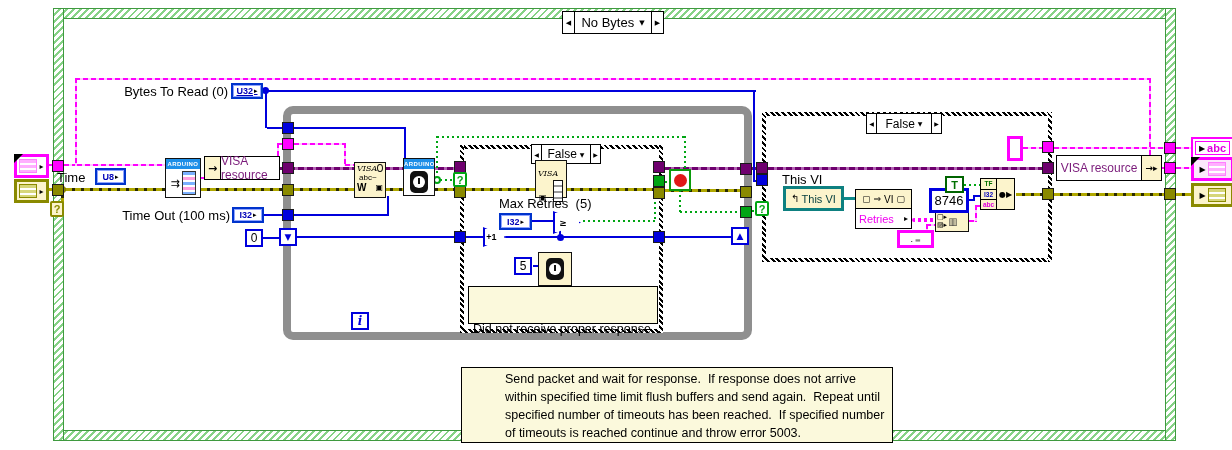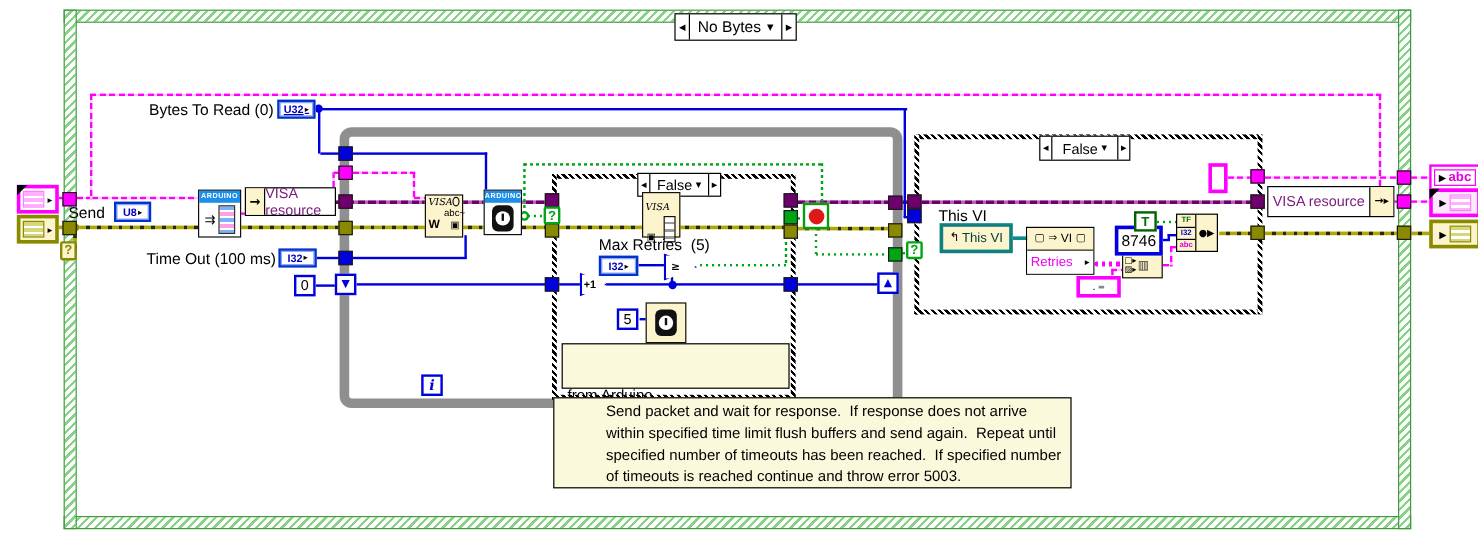--- a/index.html
+++ b/index.html
@@ -225,21 +225,21 @@
   <div class="abs cbox" style="left:14px;top:179px;width:35px;height:24px;border:3px solid #8a8a00;background:#fcf4cc;display:flex;align-items:center;justify-content:center;gap:2px;">
     <div style="width:16px;height:12px;border:1px solid #8a8a00;background:repeating-linear-gradient(180deg,#d6d67a 0 3px,#fff 3px 5px);"></div>
     <span class="g" style="font-size:8px;">▸</span>
   </div>
 
   <div class="abs lbl" style="left:115px;top:84px;width:113px;text-align:right;">Bytes To Read (0)</div>
   <div class="abs typ" style="left:231px;top:83px;width:32px;height:16px;text-decoration:underline;">
       <span>U32</span>
       <span class="tri g">▸</span>
     </div>
-  <div class="abs lbl" style="left:57px;top:170px;">Send</div>
+  <div class="abs lbl" style="left:57px;top:170px;">Time</div>
   <div class="abs typ" style="left:95px;top:168px;width:31px;height:17px;">
       <span>U8</span>
       <span class="tri g">▸</span>
     </div>
   <div class="abs lbl" style="left:118px;top:208px;width:112px;text-align:right;">Time Out (100 ms)</div>
   <div class="abs typ" style="left:232px;top:207px;width:32px;height:16px;">
       <span>I32</span>
       <span class="tri g">▸</span>
     </div>
   <div class="abs numc" style="left:245px;top:229px;width:18px;height:18px;">0</div>
@@ -259,21 +259,21 @@
     <div class="minirow" style="flex:1;color:#7a1a7a;font-size:12px;">
         <span>VISA resource</span>
       </div>
   </div>
 
   <div class="abs face" style="left:354px;top:162px;width:32px;height:36px;">
     <div style="display:flex;justify-content:space-between;padding:1px 2px 0 2px;">
       <span style="font-family:'DejaVu Serif',serif;font-style:italic;font-size:8px;">VISA</span>
       <span style="width:6px;height:6px;border:1px solid #111;border-radius:50%;display:inline-block;"></span>
     </div>
-    <div style="font-size:8px;padding-left:15px;line-height:9px;">abc~</div>
+    <div style="font-size:8px;padding-left:4px;line-height:9px;">abc~</div>
     <div style="display:flex;justify-content:space-between;padding:0 2px;line-height:11px;">
       <span style="font-weight:bold;font-size:10px;">W</span>
       <span class="g" style="font-size:8px;">▣</span>
     </div>
   </div>
 
   <div class="abs" style="left:403px;top:158px;width:32px;height:38px;border:1px solid #111;background:#fff;box-sizing:border-box;">
     <div class="banner">ARDUINO</div>
     <div class="minirow" style="height:26px;">
         <div class="watch"></div>
@@ -292,20 +292,21 @@
       <span>I32</span>
       <span class="tri g">▸</span>
     </div>
   <div class="abs tribtn" style="left:483px;top:227px;width:23px;height:20px;padding-right:6px;">+1</div>
   <div class="abs tribtn g" style="left:553px;top:211px;width:28px;height:23px;padding-right:8px;">≥</div>
   <div class="abs numc" style="left:514px;top:257px;width:18px;height:18px;">5</div>
   <div class="abs face minirow" style="left:538px;top:252px;width:34px;height:34px;">
     <div class="watch"></div>
   </div>
   <div class="abs comment" style="left:468px;top:286px;width:190px;height:38px;font-size:12.5px;line-height:16px;padding:2px 4px;">
+    <div>Did not receive proper response</div>
     <div>from Arduino.</div>
   </div>
 
   <div class="abs stopT" style="left:669px;top:169px;width:22px;height:22px;"></div>
   <div class="abs sr g" style="left:279px;top:228px;width:18px;height:18px;">
       <span>▼</span>
     </div>
   <div class="abs sr g" style="left:731px;top:227px;width:18px;height:18px;">
       <span>▲</span>
     </div>
@@ -374,15 +375,15 @@
   <div class="abs cbox" style="left:1191px;top:157px;width:43px;height:24px;border:3px solid #ff00ff;background:#fce8fc;display:flex;align-items:center;justify-content:center;gap:2px;">
     <span class="g" style="font-size:8px;">▶</span>
     <div style="width:16px;height:12px;border:1px solid #ff80ff;background:repeating-linear-gradient(180deg,#ffb0ff 0 3px,#fff 3px 5px);"></div>
   </div>
   <div class="abs cornerTL" style="left:1191px;top:157px;"></div>
   <div class="abs cbox" style="left:1191px;top:183px;width:43px;height:24px;border:3px solid #8a8a00;background:#fcf4cc;display:flex;align-items:center;justify-content:center;gap:2px;">
     <span class="g" style="font-size:8px;">▶</span>
     <div style="width:16px;height:12px;border:1px solid #8a8a00;background:repeating-linear-gradient(180deg,#d6d67a 0 3px,#fff 3px 5px);"></div>
   </div>
 
-  <div class="abs comment" style="left:461px;top:331px;width:432px;height:76px;padding-left:43px;">Send packet and wait for response.  If response does not arrive within specified time limit flush buffers and send again.  Repeat until specified number of timeouts has been reached.  If specified number of timeouts is reached continue and throw error 5003.</div>
+  <div class="abs comment" style="left:461px;top:367px;width:432px;height:76px;padding-left:43px;">Send packet and wait for response.  If response does not arrive within specified time limit flush buffers and send again.  Repeat until specified number of timeouts has been reached.  If specified number of timeouts is reached continue and throw error 5003.</div>
 
 </div>
 
 </body></html>

